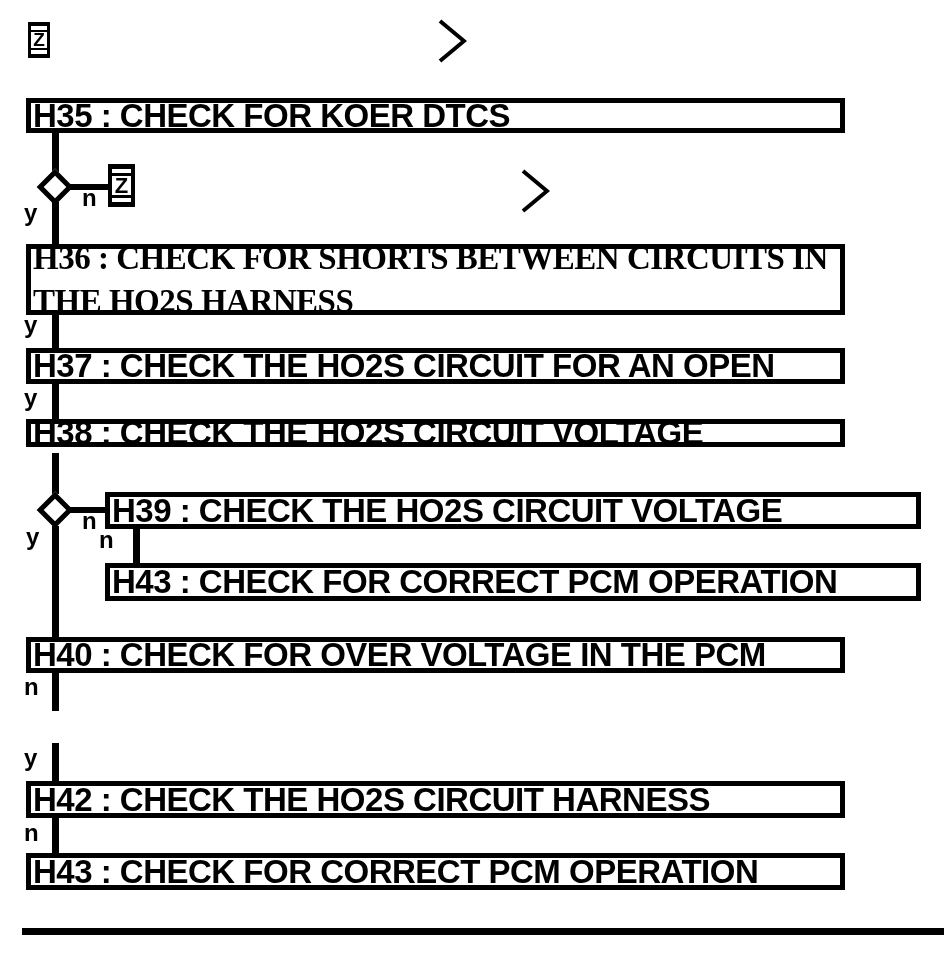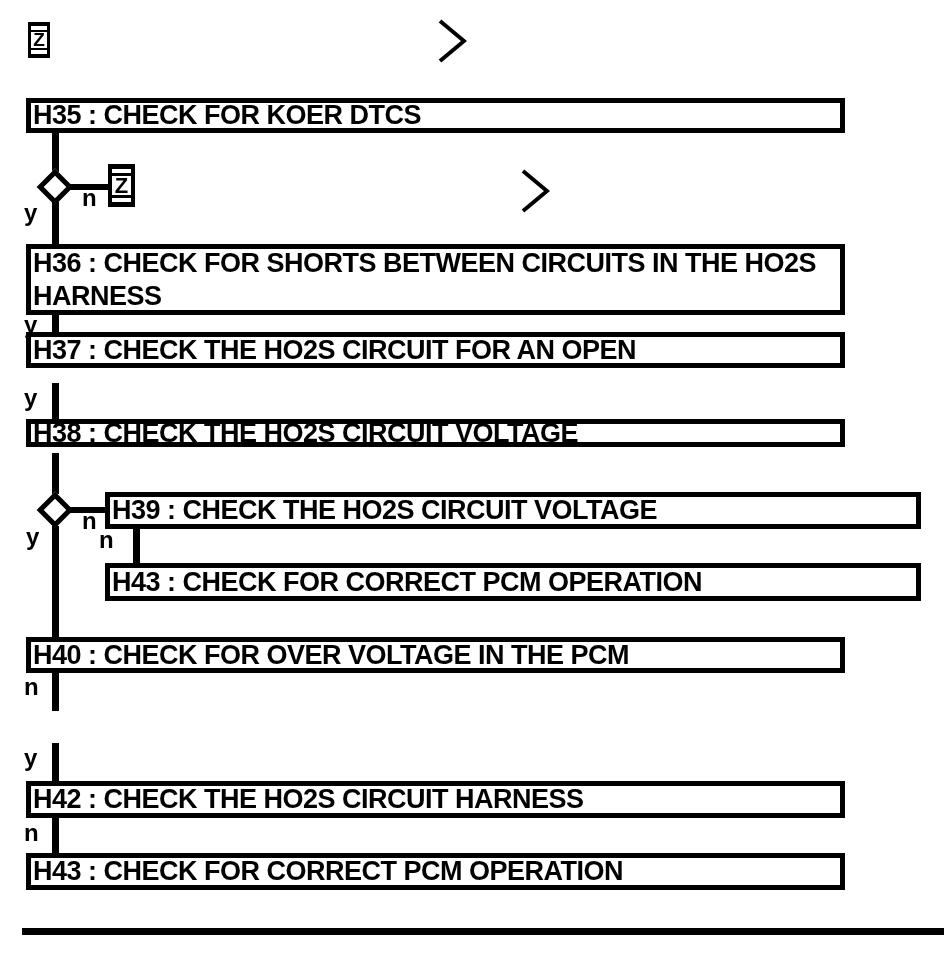--- a/index.html
+++ b/index.html
@@ -10,24 +10,24 @@
     overflow: hidden;
   }
   .canvas { position: absolute; left: 0; top: 0; width: 944px; height: 954px; background: #fff; }
 
   
   .node {
     position: absolute; box-sizing: border-box;
     border: 5px solid #000; background: #fff;
     display: flex; align-items: center;
     padding-left: 2px;
-    font-weight: bold; font-size: 27px; letter-spacing: -0.5px;
+    font-weight: bold; font-size: 33px; letter-spacing: -0.5px;
     white-space: nowrap; overflow: hidden;
   }
-  .node.multi { white-space: normal; line-height: 33px; }
+  .node.multi { white-space: normal; line-height: 43px; font-family: Liberation Serif, serif; }
 
   
   .vline, .hline, .rule { position: absolute; background: #000; }
 
   
   .diamond {
     position: absolute; box-sizing: border-box;
     width: 26px; height: 26px;
     border: 5px solid #000; background: #fff;
     transform: rotate(45deg);
@@ -86,21 +86,21 @@
   <div class="blabel" style="left:82px;top:186px">n</div>
   <div class="blabel" style="left:24px;top:201px">y</div>
 
   <div class="vline" style="left:52px;top:202px;width:7px;height:44px"></div>
 
   <div class="node multi" style="left:26px;top:244px;width:819px;height:71px">H36 : CHECK FOR SHORTS BETWEEN CIRCUITS IN THE HO2S HARNESS</div>
 
   <div class="vline" style="left:52px;top:313px;width:7px;height:39px"></div>
   <div class="blabel" style="left:24px;top:313px">y</div>
 
-  <div class="node" style="left:26px;top:332px;width:819px;height:36px">H37 : CHECK THE HO2S CIRCUIT FOR AN OPEN</div>
+  <div class="node" style="left:26px;top:348px;width:819px;height:36px">H37 : CHECK THE HO2S CIRCUIT FOR AN OPEN</div>
 
   <div class="vline" style="left:52px;top:383px;width:7px;height:39px"></div>
   <div class="blabel" style="left:24px;top:386px">y</div>
 
   <div class="node" style="left:26px;top:419px;width:819px;height:28px">H38 : CHECK THE HO2S CIRCUIT VOLTAGE</div>
 
   <div class="vline" style="left:52px;top:453px;width:7px;height:41px"></div>
 
   <div class="diamond" style="left:42px;top:497px"></div>
 

